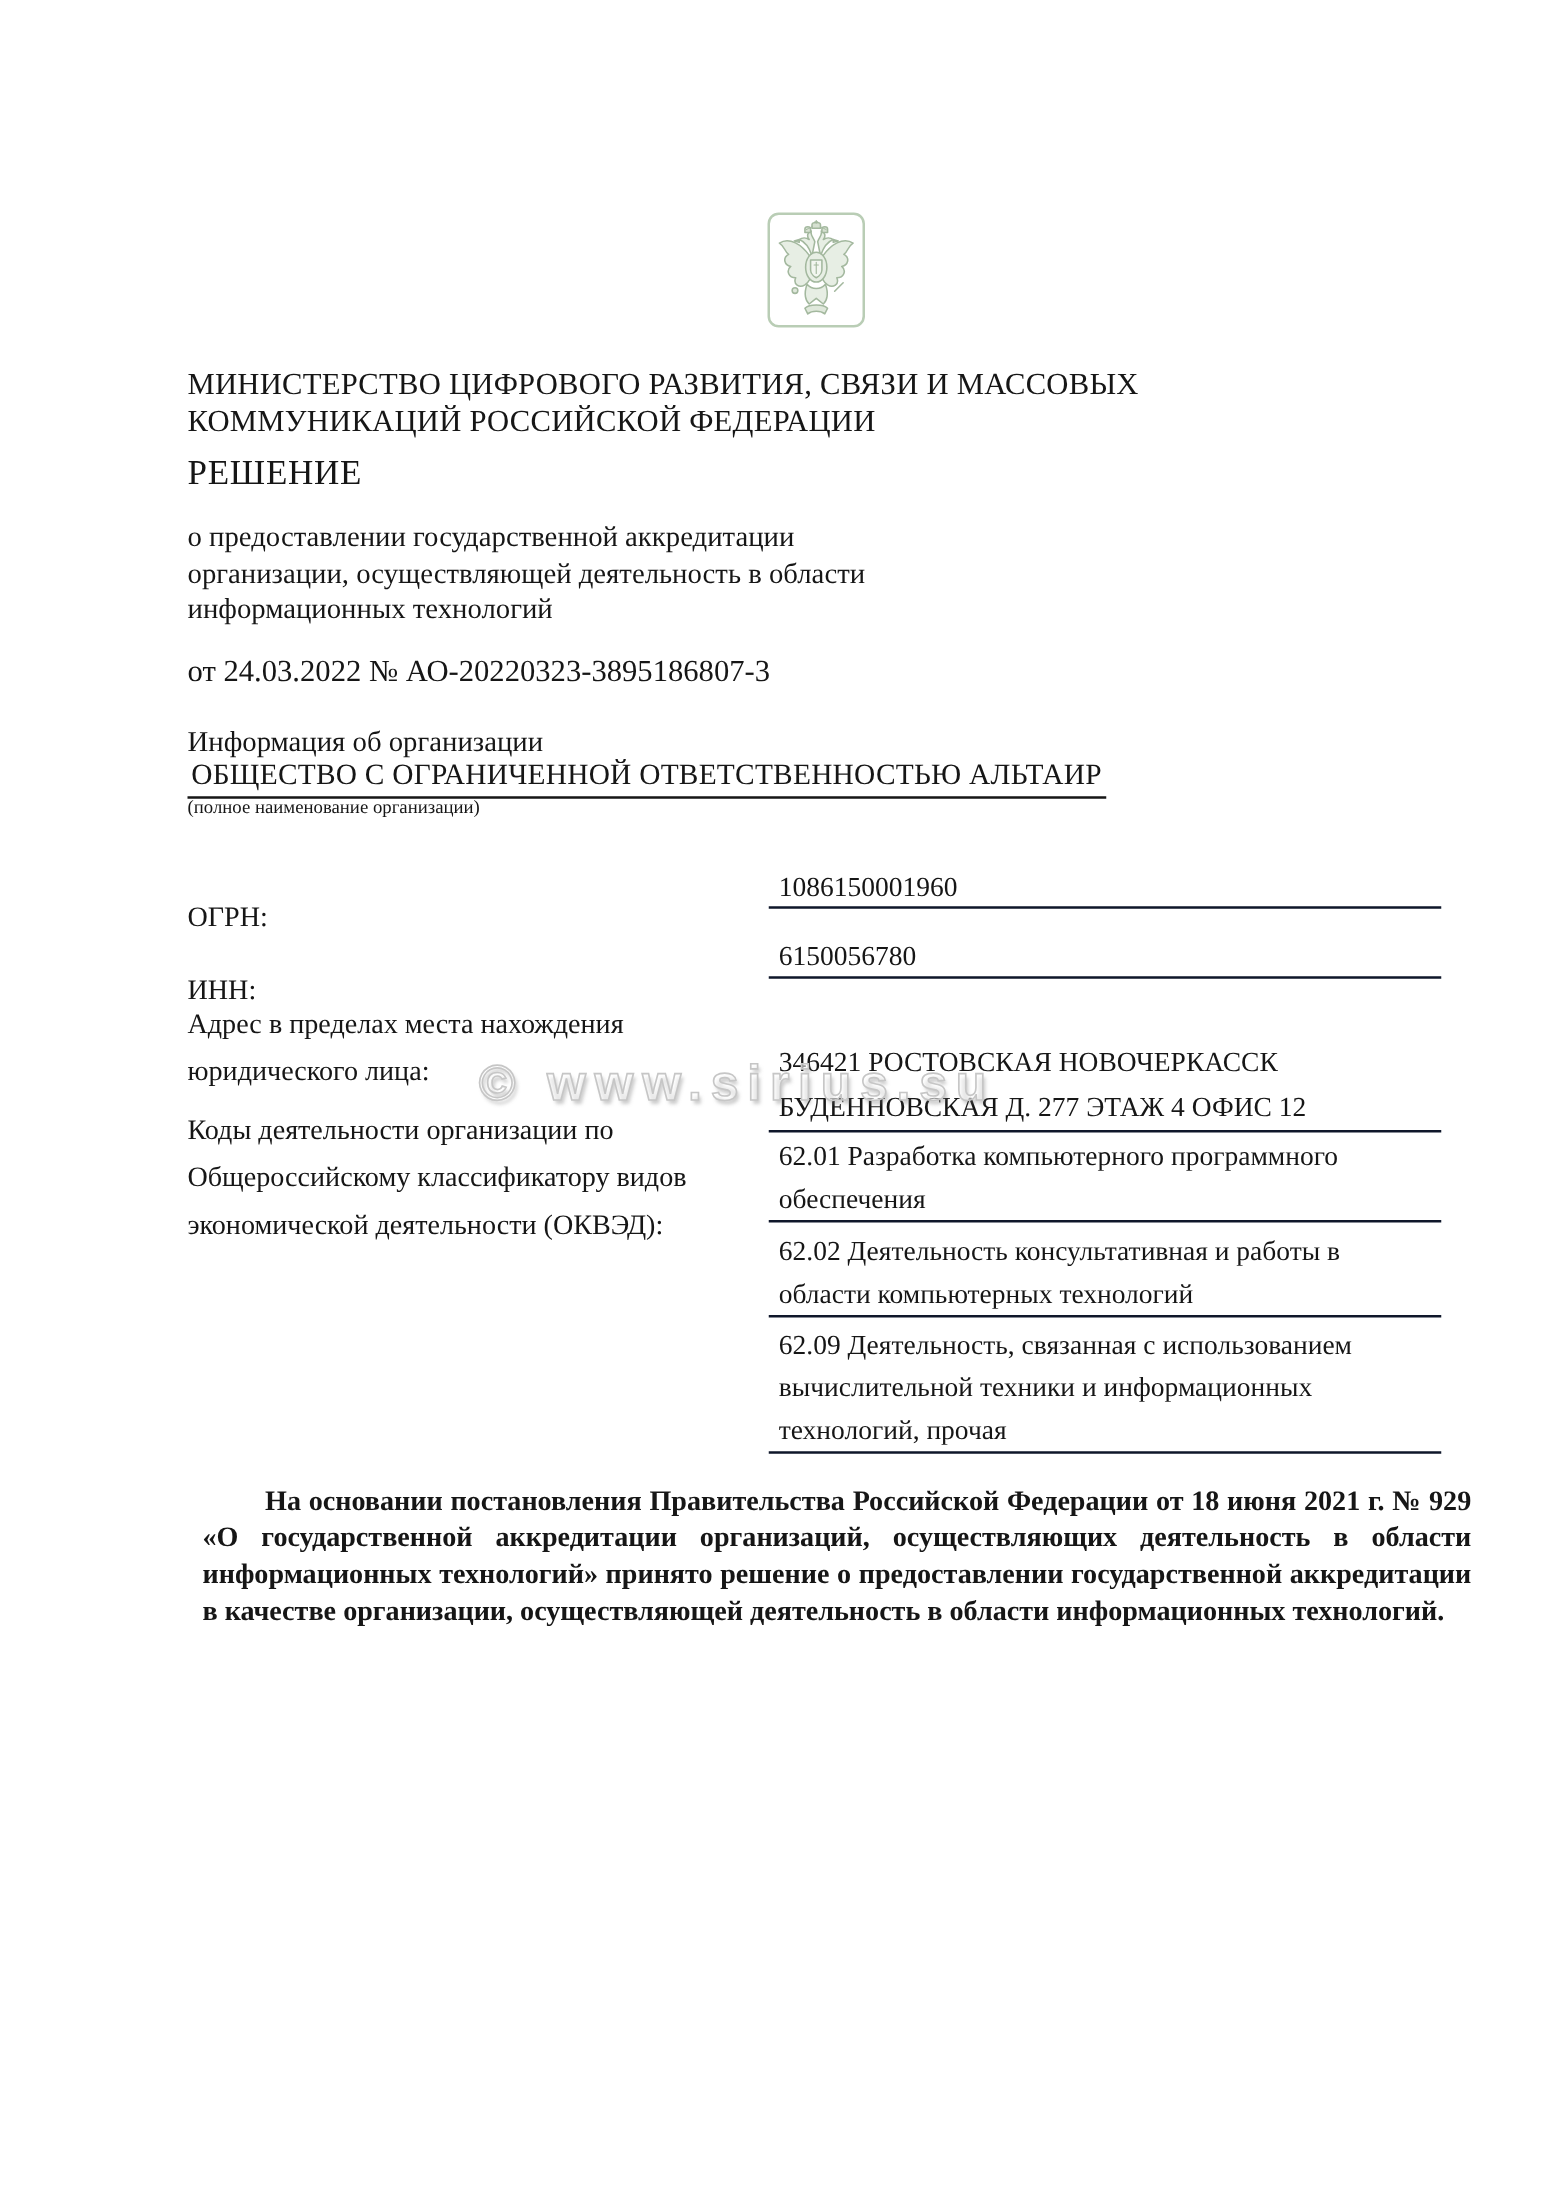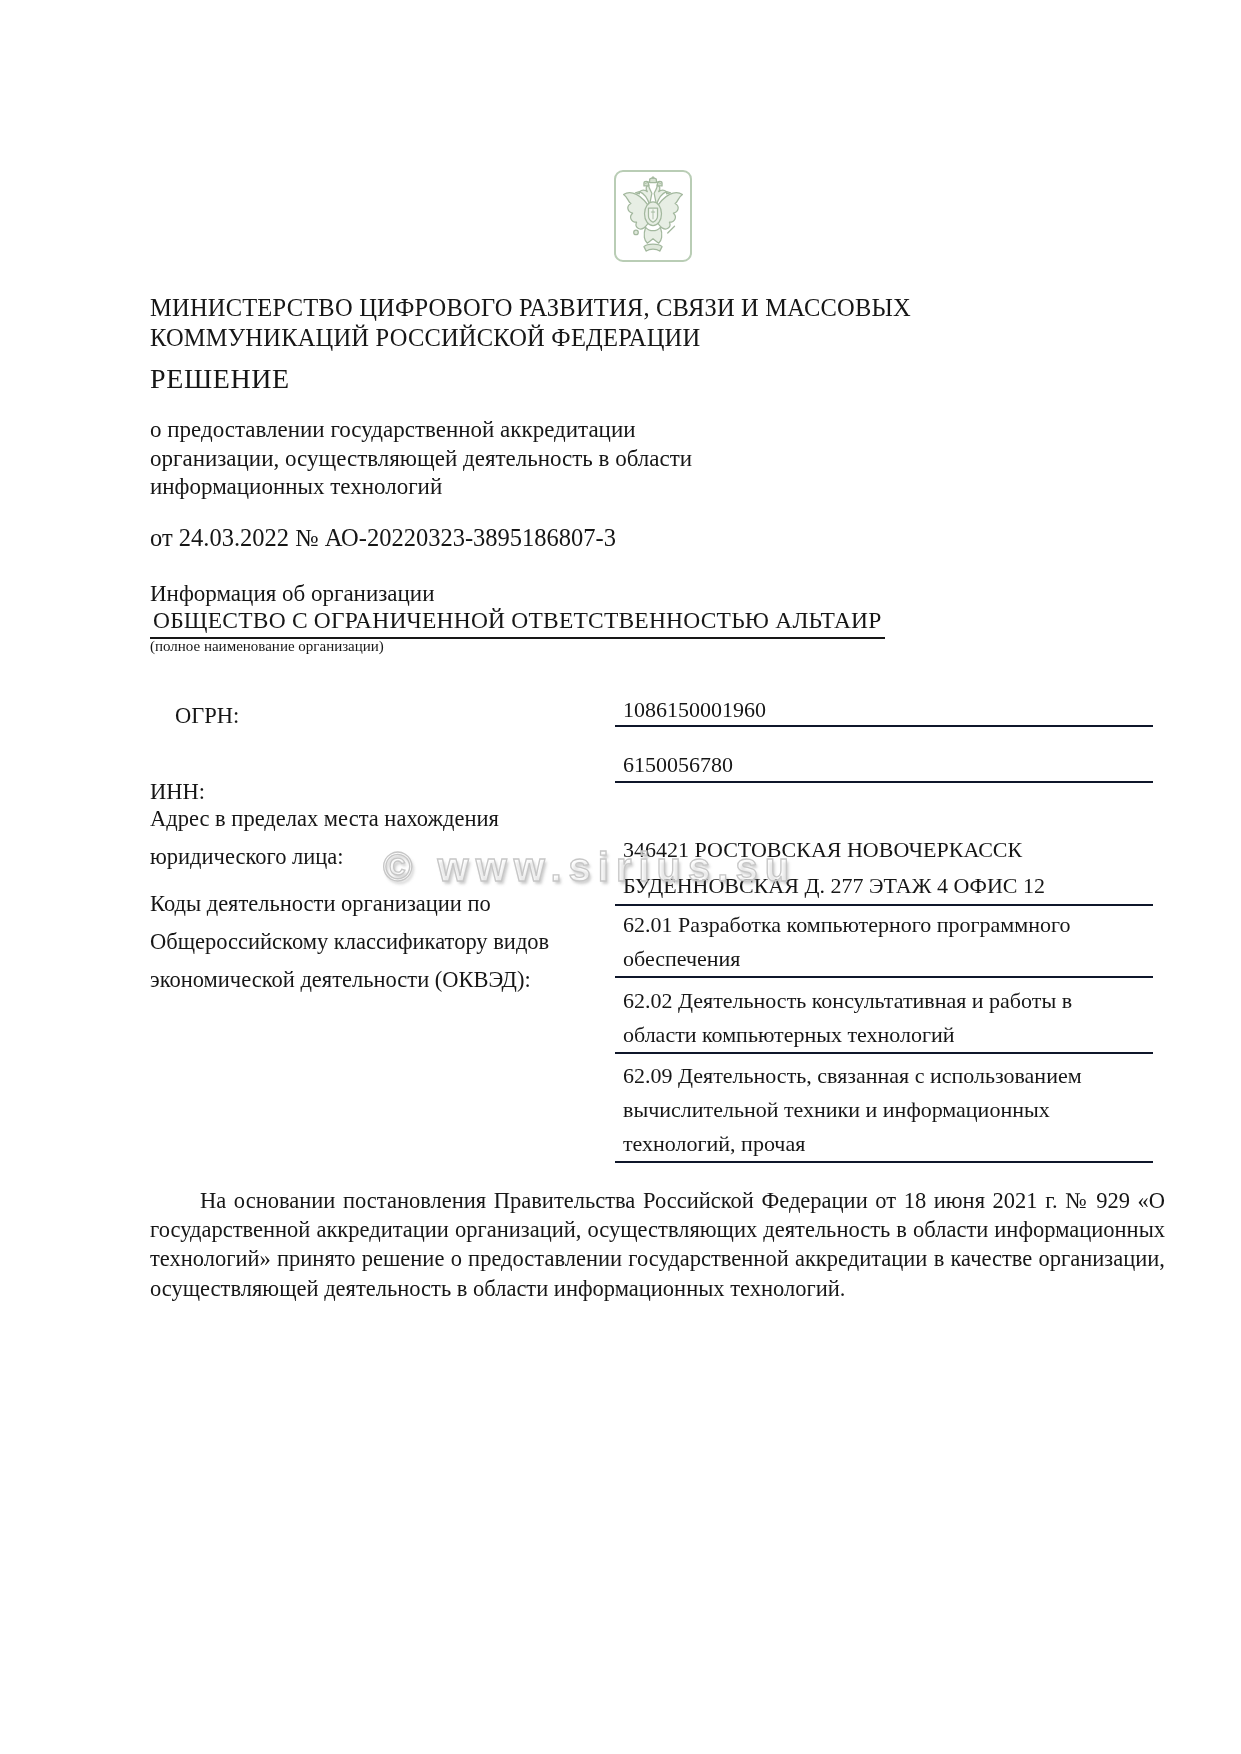--- a/index.html
+++ b/index.html
@@ -24,21 +24,21 @@
   .ministry{left:150px;top:293px;width:1013px;font-size:24.5px;line-height:30px;letter-spacing:.2px;}
   .decision-title{left:150px;top:363px;width:1013px;font-size:28px;letter-spacing:.6px;}
   .decision-subtitle{left:150px;top:416px;width:1013px;font-size:23px;line-height:28.5px;}
   .date-line{left:150px;top:524px;width:1013px;font-size:24.5px;}
   .info-heading{left:150px;top:581px;width:1013px;font-size:23px;}
   .org-name-wrap{left:150px;top:607px;width:1013px;}
   .org-name{display:inline-block;font-size:23.5px;border-bottom:2.5px solid #161616;padding:0 3px 3px 3px;letter-spacing:.2px;}
   .org-caption{left:150px;top:638px;width:1013px;font-size:15px;}
   
   .field-label{left:150px;width:440px;font-size:22.5px;line-height:38px;}
-  .lab-ogrn{top:697px;margin-left:25px;}
+  .lab-ogrn{top:715px;}
   .lab-inn{top:737px;margin-top:36px;}
   .lab-address{top:800px;}
   .lab-okved{top:885px;}
   .fill-line{
     left:615px;width:538px;font-size:22px;line-height:34px;
     border-bottom:2px solid #0f172a;padding-left:8px;box-sizing:border-box;
   }
   .val-ogrn{top:694px;line-height:31px;}
   .val-inn{top:749px;line-height:31px;padding-bottom:1px;}
   .val-address{top:804px;line-height:36px;margin-top:28px;}
@@ -50,23 +50,23 @@
     left:383px;top:845px;
     font-family:"Liberation Sans","DejaVu Sans",sans-serif;
     font-weight:bold;font-size:40px;letter-spacing:7px;white-space:nowrap;
     color:rgba(255,255,255,0.55);
     -webkit-text-stroke:1.3px #c6c6c6;
     text-shadow:2px 3px 3px rgba(110,110,110,0.35);
     z-index:3;pointer-events:none;
   }
   
   .body-paragraph{
-    left:150px;top:1186px;width:1015px;
+    left:162px;top:1186px;width:1015px;
     font-size:22.5px;line-height:29.2px;
-    text-align:justify;text-indent:50px;
+    text-align:justify;text-indent:50px;font-weight:bold;
   }
 </style>
 </head>
 <body>
 
 <div class="page">
 
   <div class="abs emblem-box">
     <svg viewBox="0 0 120 140" width="68" height="80" aria-hidden="true">
       <g stroke="#a3b89e" stroke-width="2.2" fill="#e7eee4" stroke-linejoin="round" stroke-linecap="round">

